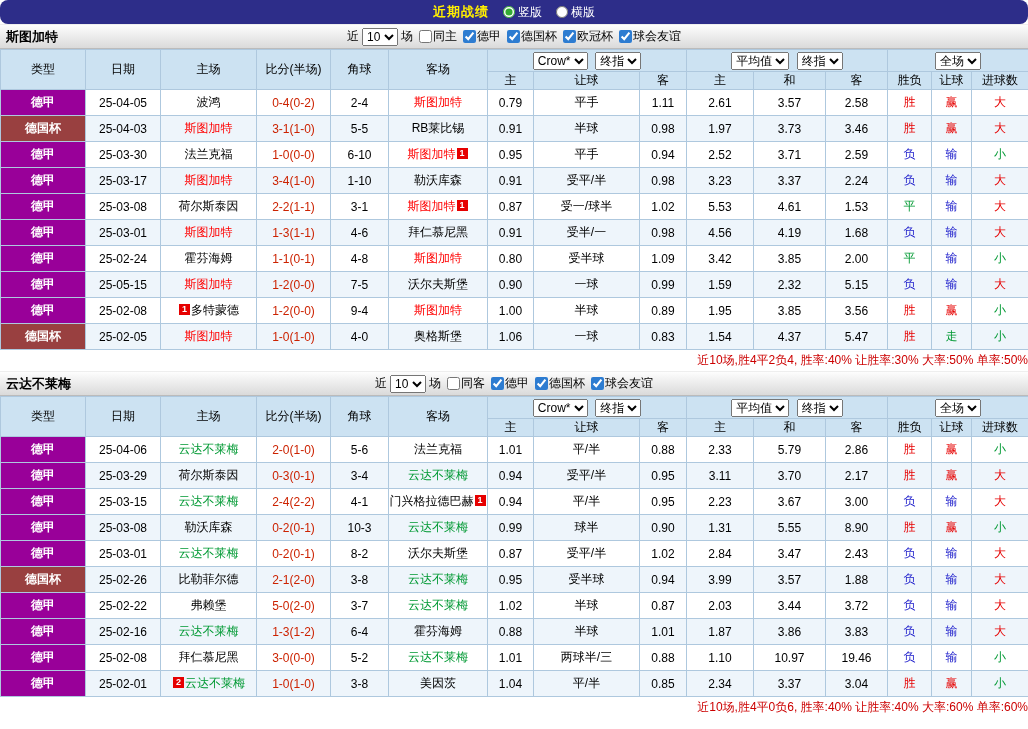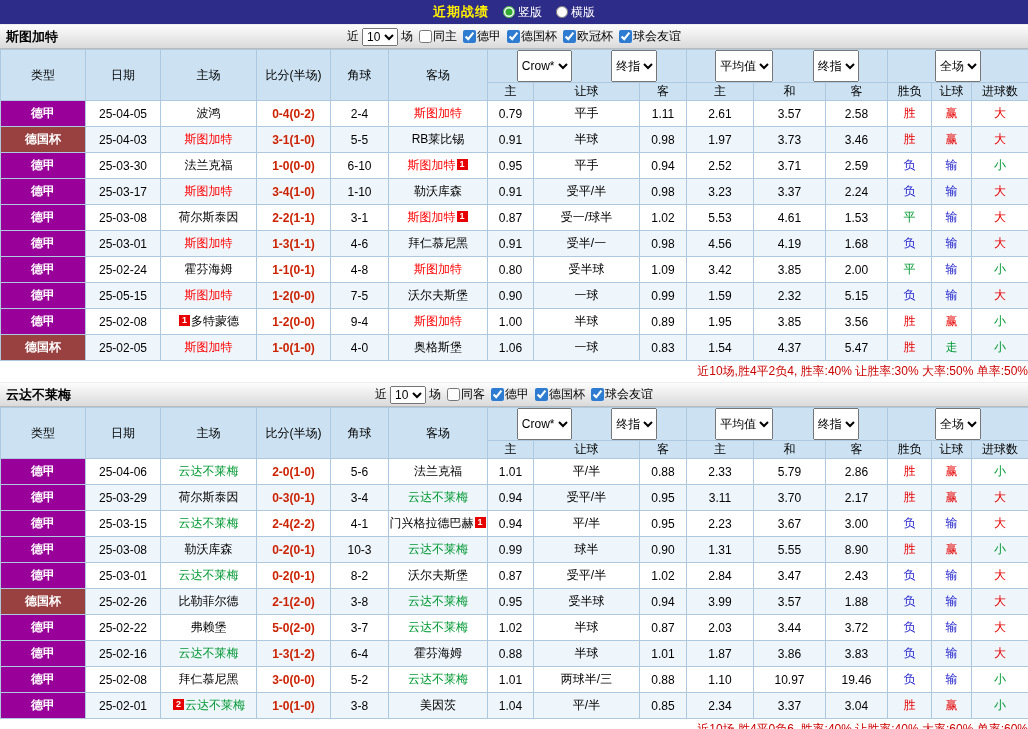--- a/index.html
+++ b/index.html
@@ -5,21 +5,21 @@
   * { margin:0; padding:0; box-sizing:border-box; }
   html,body { background:#fff; }
   body {
     width:1028px;
     font-family:"Liberation Sans","DejaVu Sans",sans-serif;
     font-size:12px;
     color:#000;
   }
   .topbar {
     height:24px; background:#2d2d89;
-    display:flex; align-items:center; justify-content:center; gap:14px;
+    display:flex; align-items:center; justify-content:center; gap:14px;border-radius:8px;
   }
   .topbar .title { color:#ffee00; font-weight:bold; font-size:13px; letter-spacing:1px; }
   .topbar label { color:#fff; display:inline-flex; align-items:center; gap:3px; cursor:pointer; }
   .topbar input { width:12px; height:12px; margin:0; accent-color:#33aa33; }
 
   .strip {
     height:25px; background:linear-gradient(#fdfdfd,#dadada);
     border-bottom:1px solid #bbb; border-top:1px solid #eee;
     display:flex; align-items:center; position:relative;
   }
@@ -29,27 +29,27 @@
   .filters label { display:inline-flex; align-items:center; margin-left:5px; cursor:pointer;justify-content:flex-end; }
   .filters input { width:13px; height:13px; margin:0 1px; accent-color:#2d7cd1; }
 
   table { border-collapse:collapse; table-layout:fixed; width:1028px; }
   th, td {
     border:1px solid #aec8de; text-align:center;
     white-space:nowrap; overflow:hidden; padding:0;
   }
   thead th { background:#cce2f2; font-weight:normal; height:22px; }
   tr.hdr2 th { height:18px; }
-  thead select { font-size:12px; height:32px; margin:0 18px; }
+  thead select { font-size:12px; height:18px; margin:0 2px; }
   tbody td { height:26px; }
   tbody tr:nth-child(even) { background:#eef5fb; }
 
   .c-type { color:#fff; font-weight:bold; background:var(--league-bg); }
   .c-type.cup { background:var(--cup-bg); }
-  .c-score { color:var(--score);font-weight:bold; }
+  .c-score { color:var(--score); }
   .res-r { color:var(--win); }
   .res-g { color:var(--draw); }
   .res-b { color:var(--loss); }
   .badge {
     display:inline-block; background:#e60000; color:#fff;
     font-size:9px; line-height:11px; min-width:11px; height:11px;
     margin:0 1px; vertical-align:2px; font-weight:bold;
   }
   .team-cell span.team-link { cursor:pointer; }
   .summary { height:21px; line-height:21px; text-align:right; color:var(--summary); }

